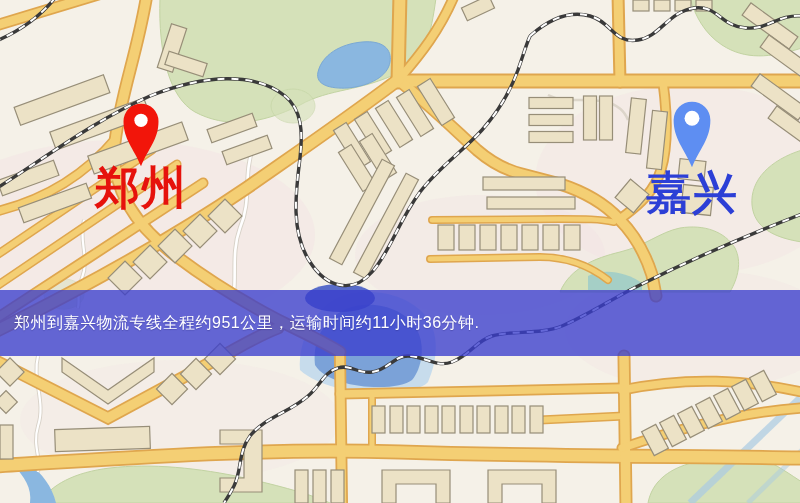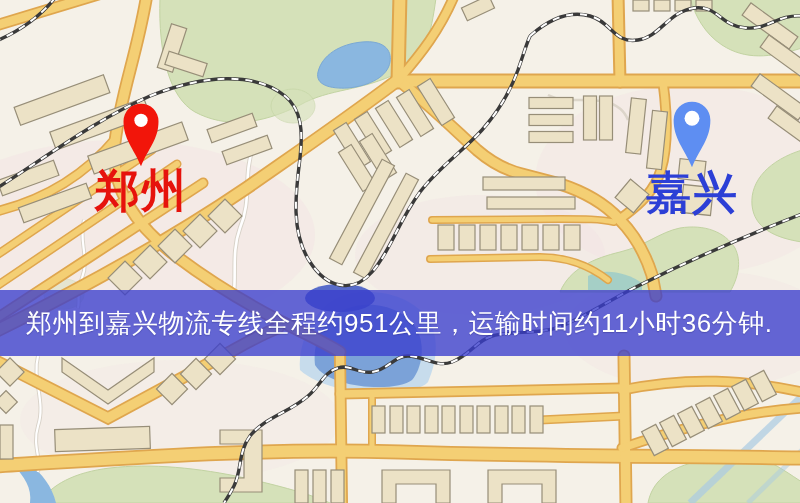--- a/index.html
+++ b/index.html
@@ -1,27 +1,27 @@
 <!DOCTYPE html>
 <html><head>
 <meta charset="utf-8">
 <style>
   html,body{margin:0;padding:0;background:#ddd;}
   .stage{position:relative;width:800px;height:503px;overflow:hidden;
          font-family:"Liberation Sans","DejaVu Sans",sans-serif;background:#f5f1e8;}
   .stage svg.map{position:absolute;left:0;top:0;}
   .banner{position:absolute;left:0;top:290px;width:800px;height:66px;
           background:rgba(58,62,205,0.78);display:flex;align-items:center;}
-  .banner span{color:#ffffff;font-size:26px;letter-spacing:0.5px;padding-left:26px;
+  .banner span{color:#ffffff;font-size:16px;letter-spacing:0.5px;padding-left:14px;
                white-space:nowrap;text-shadow:0 1px 1px rgba(40,40,120,.35);}
   .marker{position:absolute;width:120px;text-align:center;}
   .marker .pin{display:block;margin:0 auto;}
   .marker .pin-label{font-size:45px;line-height:1.05;letter-spacing:1px;white-space:nowrap;}
   .marker.origin{left:81px;top:101px;}
-  .marker.origin .pin-label{font-family:Liberation Serif, serif;color:#e6120c;font-weight:600;}
+  .marker.origin .pin-label{font-family:Liberation Mono, monospace;color:#e6120c;font-weight:600;}
   .marker.dest{left:632px;top:99px;}
   .marker.dest .pin-label{font-family:"Liberation Sans","DejaVu Sans",sans-serif;color:#2c3fd6;font-weight:600;text-align:center;}
 </style>
 </head>
 <body>
 
 <div class="stage">
 
 <svg class="map" width="800" height="503" viewBox="0 0 800 503">
 

